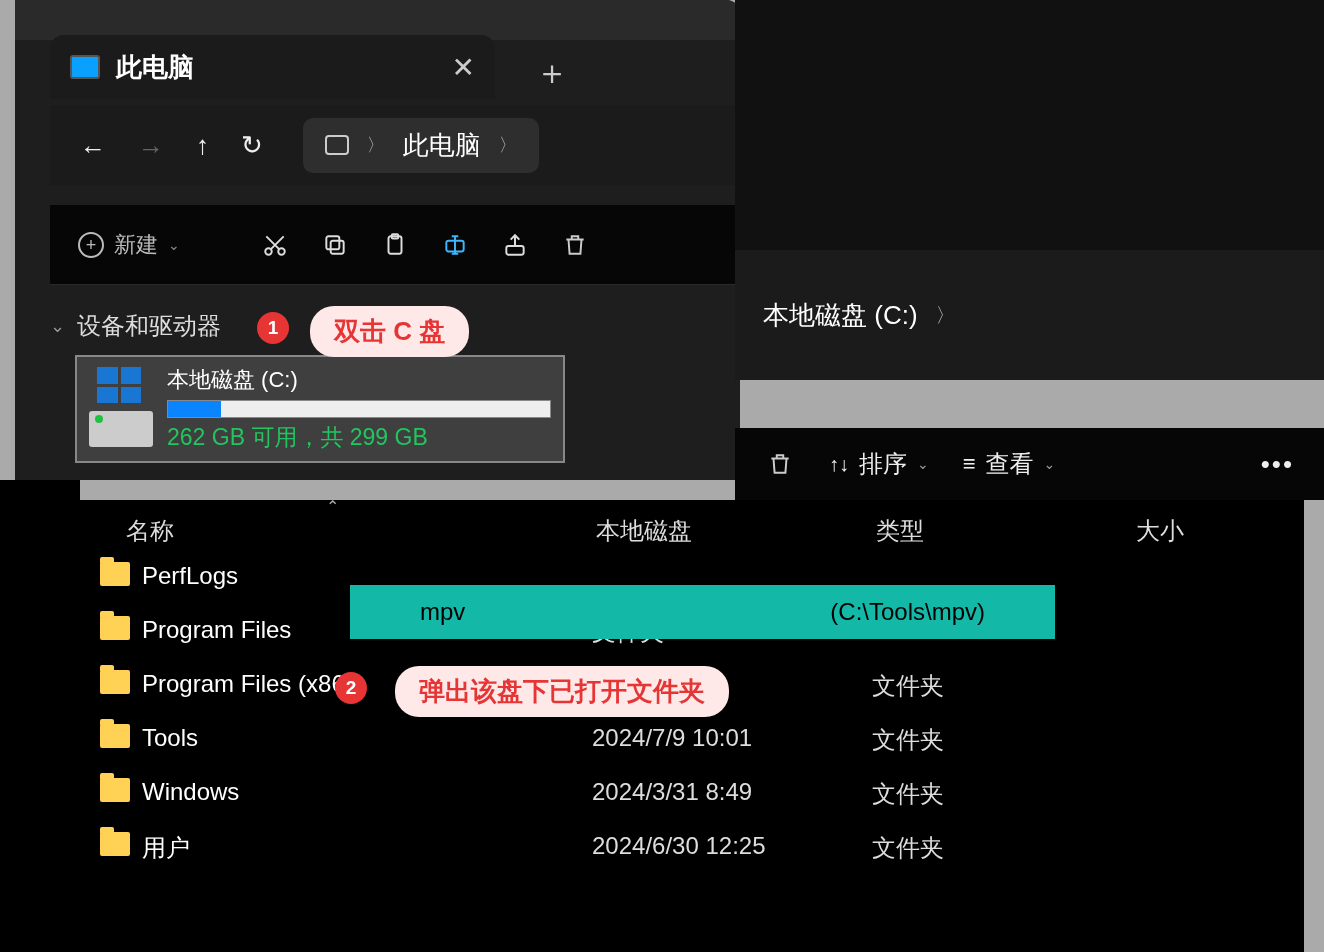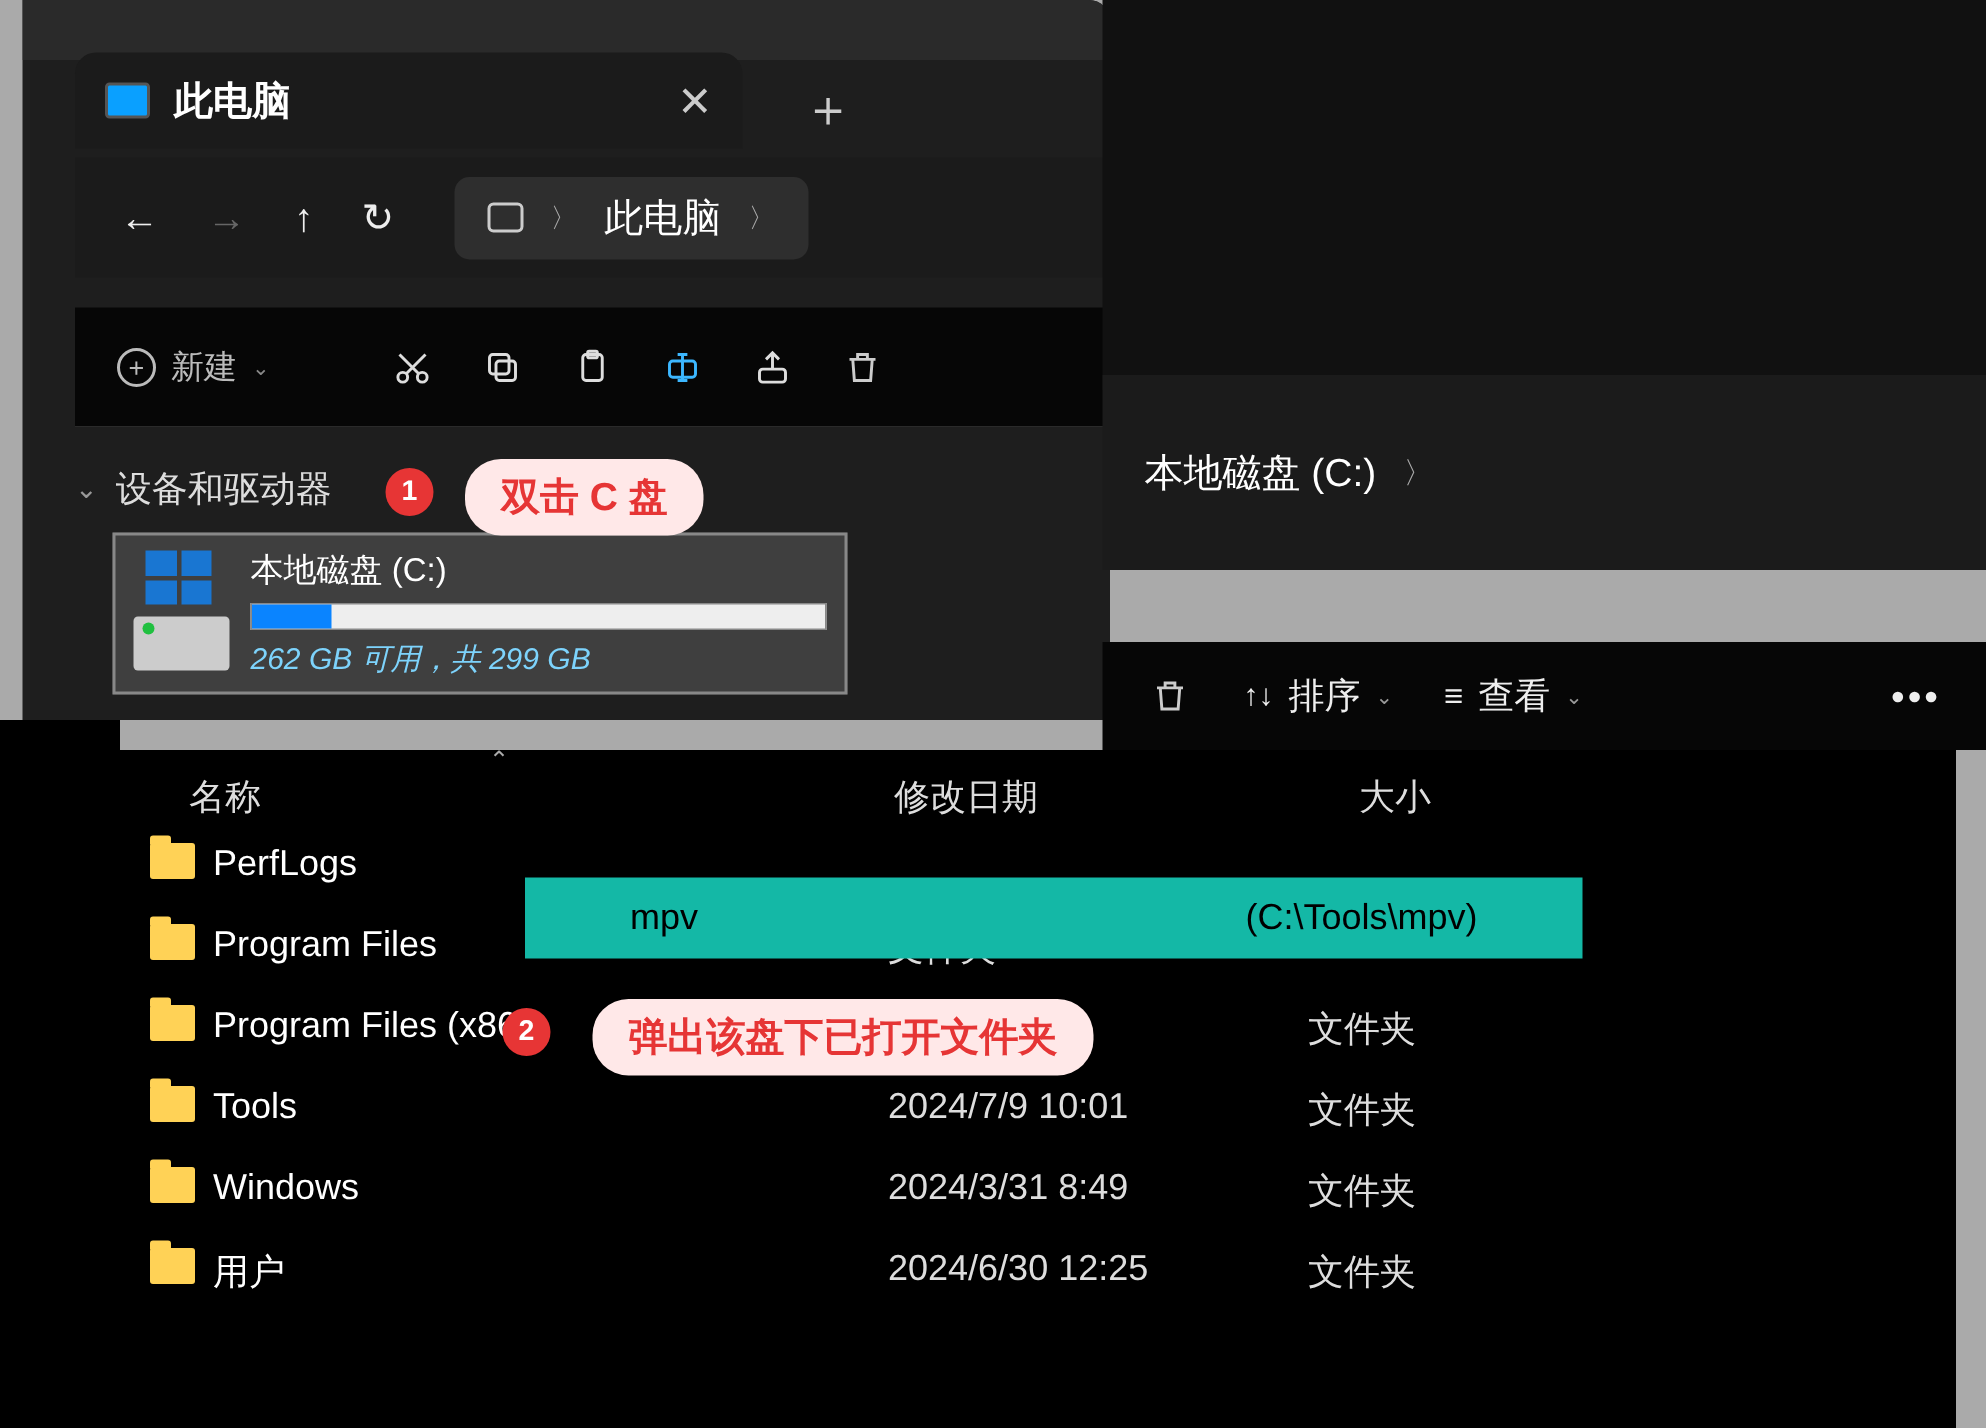--- a/index.html
+++ b/index.html
@@ -73,21 +73,21 @@
     }
     .drive .dico{width:64px;height:86px;position:relative;}
     .drive .winlogo{position:absolute;top:2px;left:8px;width:44px;height:36px;display:grid;grid-template-columns:1fr 1fr;grid-template-rows:1fr 1fr;gap:3px;}
     .drive .winlogo div{background:#1976d2;}
     .drive .body{position:absolute;bottom:4px;left:0;width:64px;height:36px;background:#ccc;border-radius:3px;}
     .drive .body::after{content:"";position:absolute;left:6px;top:4px;width:8px;height:8px;border-radius:50%;background:#20c040;}
     .drive .info{flex:1;display:flex;flex-direction:column;justify-content:space-between;}
     .drive .dn{color:#fff;font-size:22px;}
     .drive .bar{height:18px;background:#eee;border:1px solid #888;position:relative;}
     .drive .bar .fill{position:absolute;left:0;top:0;bottom:0;width:14%;background:#0a84ff;}
-    .drive .sz{color:#7dd3fc;font-size:20px;font-style:italic;}
+    .drive .sz{color:#22c55e;font-size:23px;}
     .badge{position:absolute;width:32px;height:32px;border-radius:50%;background:#e73535;color:#fff;display:flex;align-items:center;justify-content:center;font-size:19px;font-weight:600;}
     .bub{position:absolute;background:#ffe8e8;border-radius:24px;padding:8px 24px;color:#e63535;font-size:26px;font-weight:600;}
     
     .win2{
       position:absolute;left:735px;top:0;width:589px;height:260px;background:#111;
     }
     .win2b{
       position:absolute;left:735px;top:250px;width:589px;height:130px;background:#1b1b1b;display:flex;align-items:center;padding:0 28px;gap:18px;
     }
     .win2b .txt{color:#fff;font-size:26px;}
@@ -246,21 +246,22 @@
   <div class="spc"></div>
   <div class="dots">•••</div>
 </div>
 <div class="blank"></div>
 
 <div class="hdr">
   <div class="col-n">
     <span>名称</span>
     <span class="sortup">⌃</span>
   </div>
-  <div class="col-d">修改日期</div>
+  <div class="col-d">本地磁盘</div>
+  <div class="col-t">类型</div>
   <div class="col-s">大小</div>
 </div>
 
 <div class="body2">
   <div class="row">
     <div class="fico"></div>
     <div class="fn">PerfLogs</div>
     <div class="fd"></div>
     <div class="ft"></div>
   </div>

